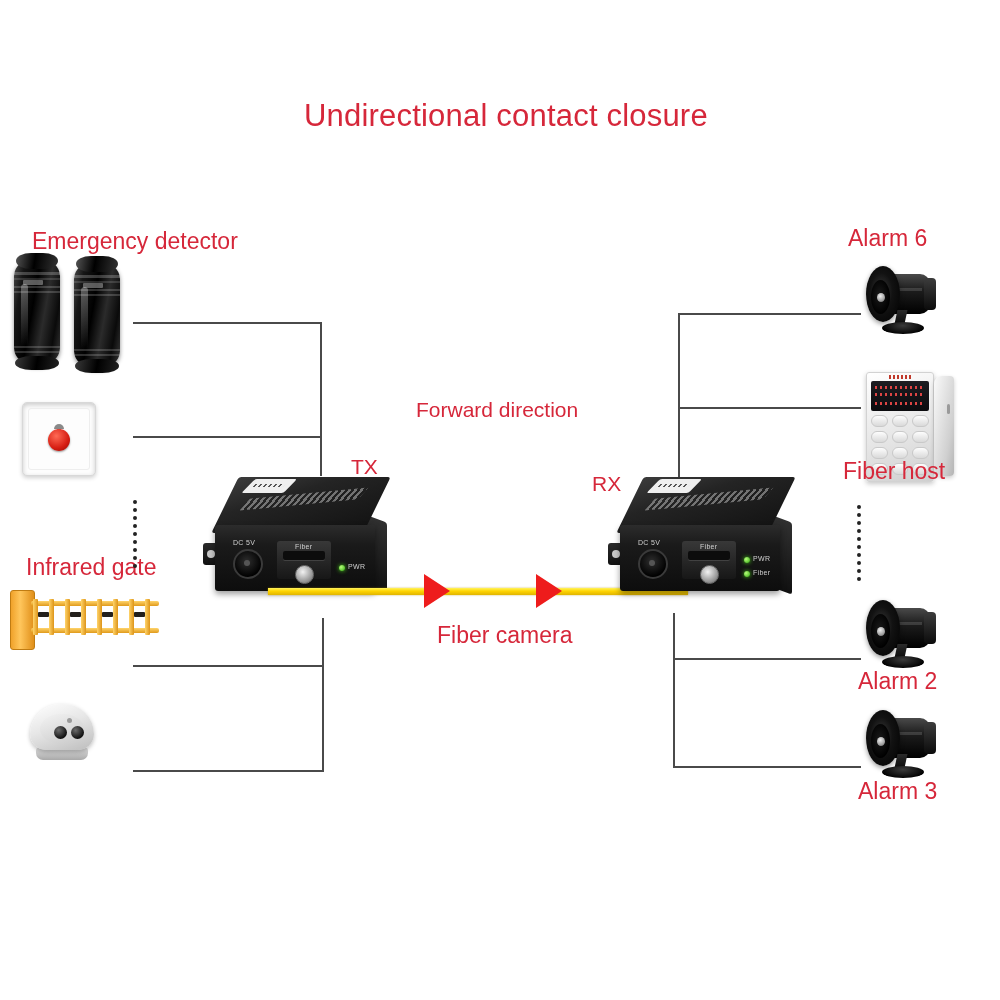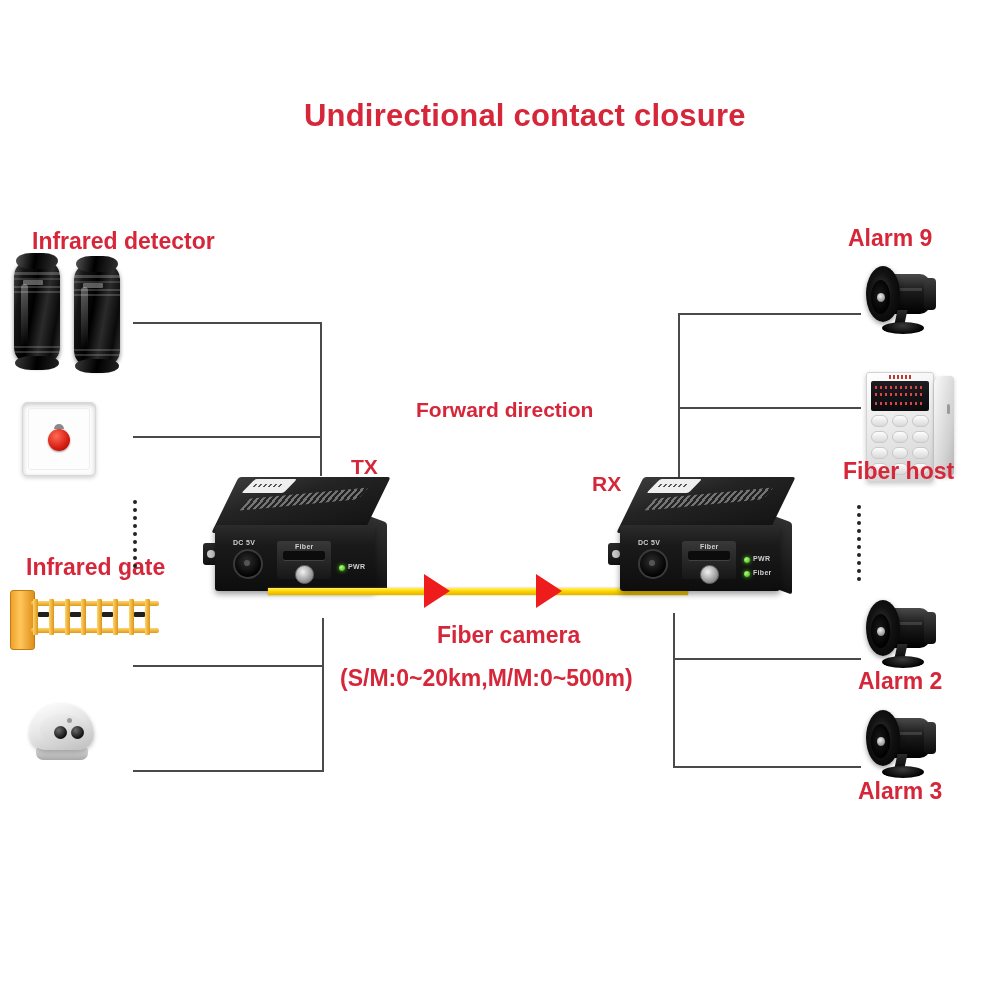--- a/index.html
+++ b/index.html
@@ -1,18 +1,18 @@
 <!DOCTYPE html>
 <html><head>
 <meta charset="utf-8">
 <style>
   html,body{margin:0;padding:0;background:#ffffff;}
   body{width:1000px;height:1000px;position:relative;overflow:hidden;
        font-family:"Liberation Sans","DejaVu Sans",sans-serif;}
-  #stage{position:absolute;left:0;top:0;width:1000px;height:1000px;font-weight:bold;}
+  #stage{position:absolute;left:0;top:0;width:1000px;height:1000px;}
 
   .lbl{position:absolute;color:#d6273a;white-space:nowrap;}
   .title{font-size:31px;letter-spacing:.2px;}
   .big{font-size:23px;}
   .med{font-size:21px;}
 
   
   .wire-h{position:absolute;height:0;border-top:2px solid #4a4a4a;}
   .wire-v{position:absolute;width:0;border-left:2px solid #4a4a4a;}
   .dotline{position:absolute;width:0;border-left:4px dotted #222;}
@@ -166,21 +166,21 @@
   .host-side:after{content:"";position:absolute;left:13px;top:28px;width:3px;height:10px;
         background:#9a9a9a;border-radius:2px;}
 </style>
 </head>
 <body>
 
 <div id="stage">
 
   <div class="lbl title" style="left:304px;top:98px;">Undirectional contact closure</div>
 
-  <div class="lbl big" style="left:32px;top:228px;">Infrared detector</div>
+  <div class="lbl big" style="left:32px;top:228px;">Emergency detector</div>
 
   <div class="ir-wrap" style="left:14px;top:258px;width:120px;height:110px;">
     <div class="ir" style="left:0px;top:0px;">
       <div class="ir-cap"></div>
       <div class="ir-band" style="top:28px;"></div>
       <div class="ir-band" style="top:33px;"></div>
       <div class="ir-mark"></div>
       <div class="ir-gloss"></div>
       <div class="ir-band" style="top:88px;"></div>
       <div class="ir-band" style="top:93px;"></div>
@@ -272,21 +272,20 @@
     </div>
   </div>
 
   <div class="lbl med" style="left:416px;top:398px;">Forward direction</div>
 
   <div class="fiber" style="left:268px;top:588px;width:420px;"></div>
   <div class="arrow" style="left:424px;top:574px;"></div>
   <div class="arrow" style="left:536px;top:574px;"></div>
 
   <div class="lbl big" style="left:437px;top:622px;">Fiber camera</div>
-  <div class="lbl big" style="left:340px;top:665px;">(S/M:0~20km,M/M:0~500m)</div>
 
   <div class="lbl med" style="left:592px;top:472px;">RX</div>
 
   <div class="mc" style="left:620px;top:477px;">
     <div class="mc-ear" style="left:-12px;top:66px;"></div>
     <div class="mc-ear" style="left:156px;top:58px;"></div>
     <div class="mc-side"></div>
     <div class="mc-top">
       <div class="mc-sticker"></div>
       <div class="mc-label"></div>
@@ -309,21 +308,21 @@
   <div class="wire-v" style="left:678px;top:313px;height:164px;"></div>
   <div class="wire-h" style="left:678px;top:313px;width:183px;"></div>
   <div class="wire-h" style="left:678px;top:407px;width:183px;"></div>
 
   <div class="wire-v" style="left:673px;top:613px;height:153px;"></div>
   <div class="wire-h" style="left:673px;top:658px;width:188px;"></div>
   <div class="wire-h" style="left:673px;top:766px;width:188px;"></div>
 
   <div class="dotline" style="left:857px;top:505px;height:76px;"></div>
 
-  <div class="lbl big" style="left:848px;top:225px;">Alarm 9</div>
+  <div class="lbl big" style="left:848px;top:225px;">Alarm 6</div>
 
   <div class="horn" style="left:866px;top:262px;">
     <div class="horn-body">
       <div class="horn-rib"></div>
     </div>
     <div class="horn-cap"></div>
     <div class="horn-cone">
       <div class="horn-mouth"></div>
       <div class="horn-dot"></div>
     </div>

